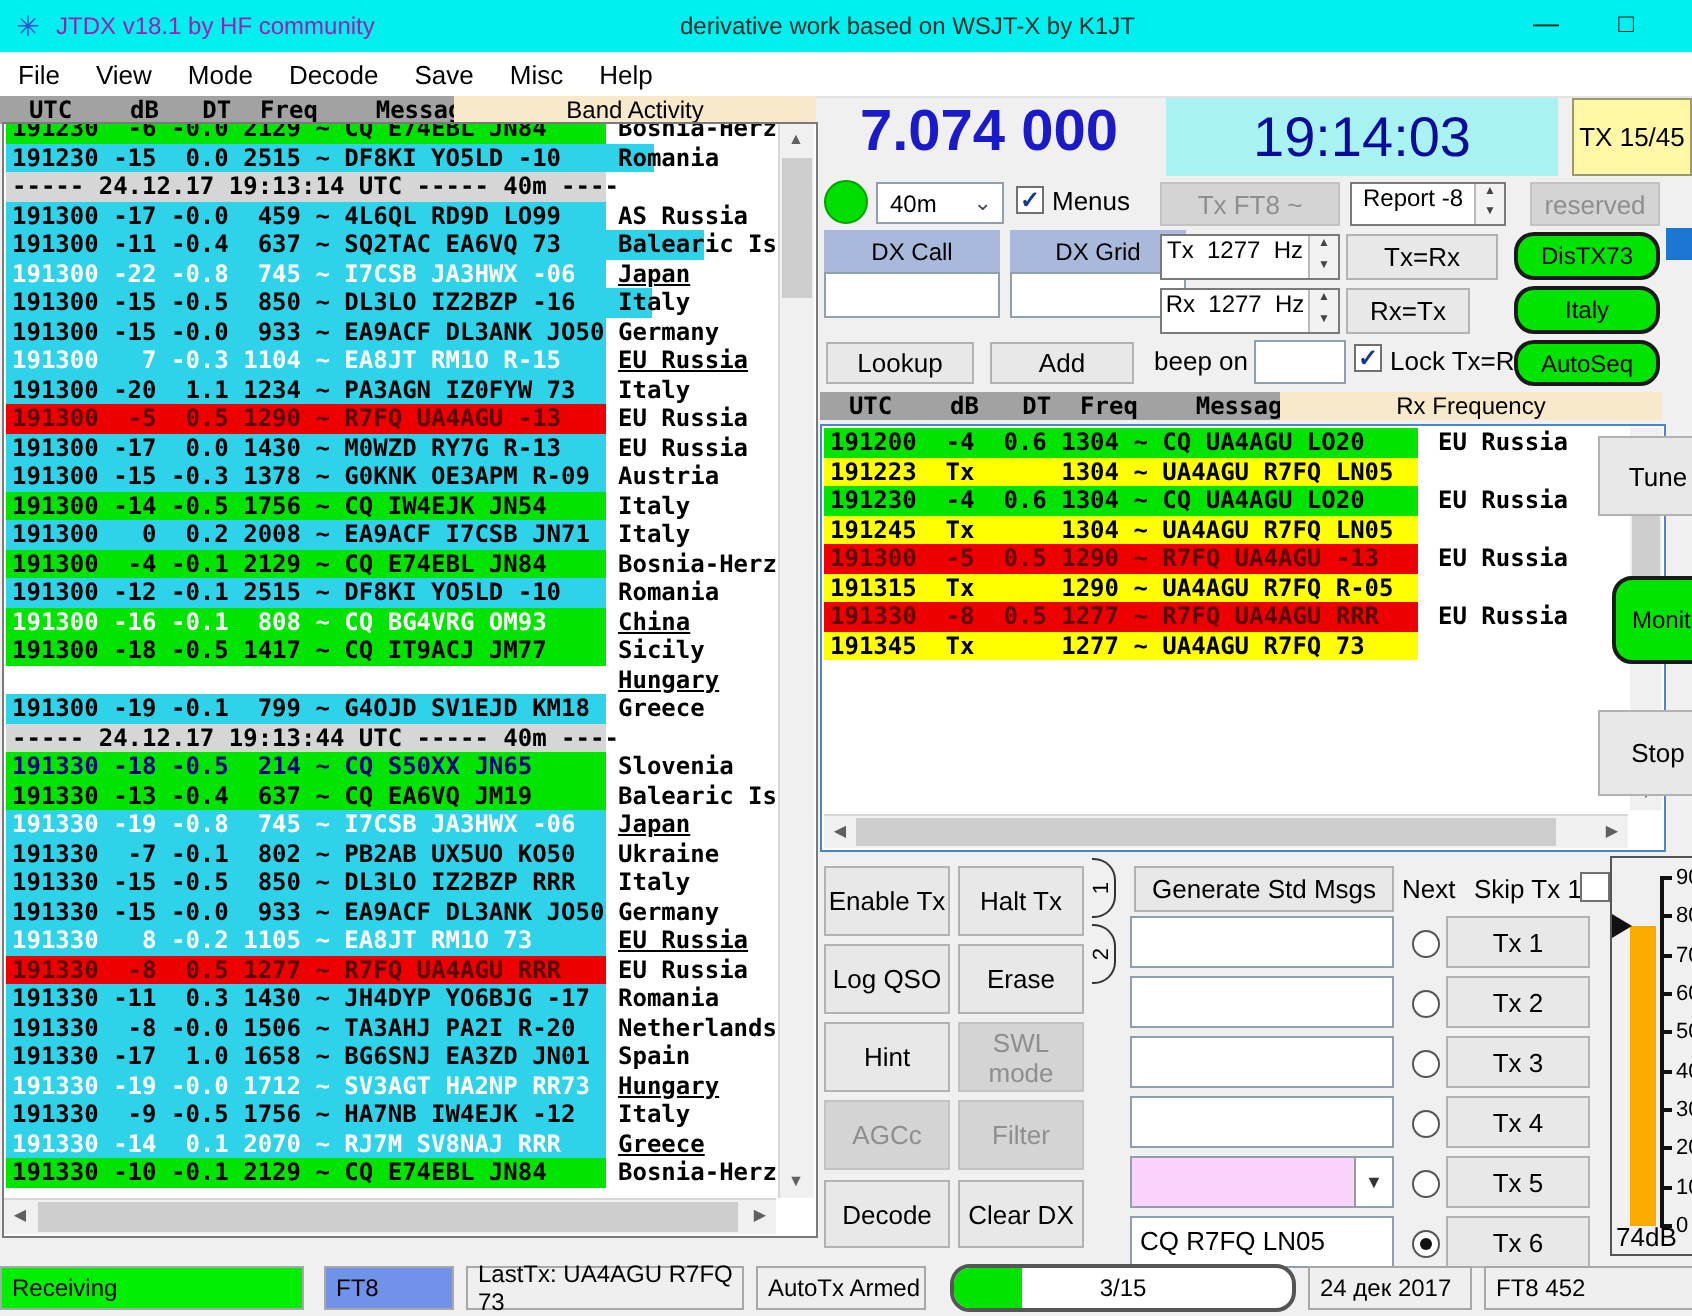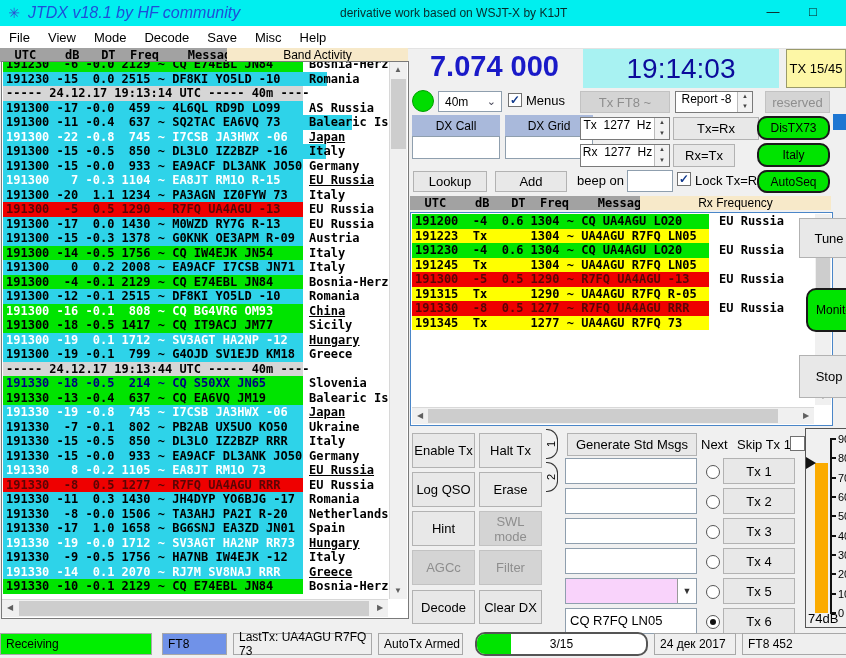--- a/index.html
+++ b/index.html
@@ -2,21 +2,21 @@
 <html><head>
 <meta charset="utf-8">
 <style>
   html,body{margin:0;padding:0;background:#888;}
   #win{position:relative;width:846px;height:658px;background:#f0f0f0;overflow:hidden;
        font-family:"Liberation Sans",sans-serif;font-size:12px;color:#000;}
 
   
   .titlebar{position:absolute;left:0;top:0;width:846px;height:26px;background:#00efef;display:flex;align-items:center;}
   .app-icon{width:16px;height:16px;margin:0 6px 0 6px;color:#2f4fd0;font-size:14px;line-height:16px;text-align:center;}
-  .title-text{font-size:16px;color:#1d4ed8;font-style:italic;}
+  .title-text{font-size:12px;color:#a21caf;}
   .title-sub{position:absolute;left:340px;top:6px;font-size:12px;color:#062a2a;}
   .cap-btn{position:absolute;top:4px;width:30px;height:18px;text-align:center;font-size:13px;color:#111;}
   .menubar{position:absolute;left:0;top:26px;width:846px;height:22px;background:#ffffff;border-bottom:1px solid #e3e3e3;display:flex;align-items:center;font-size:13px;}
   .menu-item{padding:2px 9px;}
 
   
   .tbl-header{position:absolute;height:14px;display:flex;font-family:"DejaVu Sans Mono",monospace;font-weight:bold;font-size:12px;line-height:14px;}
   .tbl-header .cols{background:#a2a2a2;white-space:pre;}
   .tbl-header .cap{background:#f7e9c9;text-align:center;font-family:"Liberation Sans",sans-serif;font-weight:normal;}
   .panel{position:absolute;background:#ffffff;border:1px solid #7a7a7a;}
@@ -117,21 +117,21 @@
         <div class="drow"><span class="msg bg-cyan fg-black" style="width: 300px;">191300 -20  1.1 1234 ~ PA3AGN IZ0FYW 73</span><span class="country" style="left: 306px;">Italy</span></div>
         <div class="drow"><span class="msg bg-red fg-darkred" style="width: 300px;">191300  -5  0.5 1290 ~ R7FQ UA4AGU -13</span><span class="country" style="left: 306px;">EU Russia</span></div>
         <div class="drow"><span class="msg bg-cyan fg-black" style="width: 300px;">191300 -17  0.0 1430 ~ M0WZD RY7G R-13</span><span class="country" style="left: 306px;">EU Russia</span></div>
         <div class="drow"><span class="msg bg-cyan fg-black" style="width: 300px;">191300 -15 -0.3 1378 ~ G0KNK OE3APM R-09</span><span class="country" style="left: 306px;">Austria</span></div>
         <div class="drow"><span class="msg bg-green fg-black" style="width: 300px;">191300 -14 -0.5 1756 ~ CQ IW4EJK JN54</span><span class="country" style="left: 306px;">Italy</span></div>
         <div class="drow"><span class="msg bg-cyan fg-black" style="width: 300px;">191300   0  0.2 2008 ~ EA9ACF I7CSB JN71</span><span class="country" style="left: 306px;">Italy</span></div>
         <div class="drow"><span class="msg bg-green fg-black" style="width: 300px;">191300  -4 -0.1 2129 ~ CQ E74EBL JN84</span><span class="country" style="left: 306px;">Bosnia-Herze</span></div>
         <div class="drow"><span class="msg bg-cyan fg-black" style="width: 300px;">191300 -12 -0.1 2515 ~ DF8KI YO5LD -10</span><span class="country" style="left: 306px;">Romania</span></div>
         <div class="drow"><span class="msg bg-green fg-white" style="width: 300px;">191300 -16 -0.1  808 ~ CQ BG4VRG OM93</span><span class="country u" style="left: 306px;">China</span></div>
         <div class="drow"><span class="msg bg-green fg-black" style="width: 300px;">191300 -18 -0.5 1417 ~ CQ IT9ACJ JM77</span><span class="country" style="left: 306px;">Sicily</span></div>
-        <div class="drow"><span class="msg bg-cyan fg-white" style="width: 300px;">191300 -19  0.1 1712 ~ SV3AGT HA2NP -12</span><span class="country u" style="left: 306px;">Hungary</span></div>
+        <div class="drow"><span class="country u" style="left: 306px;">Hungary</span></div>
         <div class="drow"><span class="msg bg-cyan fg-black" style="width: 300px;">191300 -19 -0.1  799 ~ G4OJD SV1EJD KM18</span><span class="country" style="left: 306px;">Greece</span></div>
         <div class="drow"><span class="msg bg-sep fg-black" style="width: 300px;">----- 24.12.17 19:13:44 UTC ----- 40m ----</span></div>
         <div class="drow"><span class="msg bg-green fg-navy" style="width: 300px;">191330 -18 -0.5  214 ~ CQ S50XX JN65</span><span class="country" style="left: 306px;">Slovenia</span></div>
         <div class="drow"><span class="msg bg-green fg-black" style="width: 300px;">191330 -13 -0.4  637 ~ CQ EA6VQ JM19</span><span class="country" style="left: 306px;">Balearic Is.</span></div>
         <div class="drow"><span class="msg bg-cyan fg-white" style="width: 300px;">191330 -19 -0.8  745 ~ I7CSB JA3HWX -06</span><span class="country u" style="left: 306px;">Japan</span></div>
         <div class="drow"><span class="msg bg-cyan fg-black" style="width: 300px;">191330  -7 -0.1  802 ~ PB2AB UX5UO KO50</span><span class="country" style="left: 306px;">Ukraine</span></div>
         <div class="drow"><span class="msg bg-cyan fg-black" style="width: 300px;">191330 -15 -0.5  850 ~ DL3LO IZ2BZP RRR</span><span class="country" style="left: 306px;">Italy</span></div>
         <div class="drow"><span class="msg bg-cyan fg-black" style="width: 300px;">191330 -15 -0.0  933 ~ EA9ACF DL3ANK JO50</span><span class="country" style="left: 306px;">Germany</span></div>
         <div class="drow"><span class="msg bg-cyan fg-white" style="width: 300px;">191330   8 -0.2 1105 ~ EA8JT RM1O 73</span><span class="country u" style="left: 306px;">EU Russia</span></div>
         <div class="drow"><span class="msg bg-red fg-darkred" style="width: 300px;">191330  -8  0.5 1277 ~ R7FQ UA4AGU RRR</span><span class="country" style="left: 306px;">EU Russia</span></div>
@@ -184,21 +184,21 @@
   <div class="inp" style="left:412px;top:136px;width:88px;height:23px;"></div>
   <div class="inp" style="left:505px;top:136px;width:88px;height:23px;"></div>
 
   <div class="spin" style="left:580px;top:117px;width:90px;height:23px;">
     <div class="txt">Tx  1277  Hz</div>
     <div class="arr">
         <div>▲</div>
         <div>▼</div>
       </div>
   </div>
-  <div class="btn" style="left:673px;top:117px;width:86px;height:23px;">Tx=Rx</div>
+  <div class="btn" style="left:673px;top:117px;width:76px;height:23px;">Tx=Rx</div>
   <div class="gbtn" style="left:757px;top:116px;width:73px;height:24px;">DisTX73</div>
 
   <div class="spin" style="left:580px;top:144px;width:90px;height:23px;">
     <div class="txt">Rx  1277  Hz</div>
     <div class="arr">
         <div>▲</div>
         <div>▼</div>
       </div>
   </div>
   <div class="btn" style="left:673px;top:144px;width:62px;height:23px;">Rx=Tx</div>

